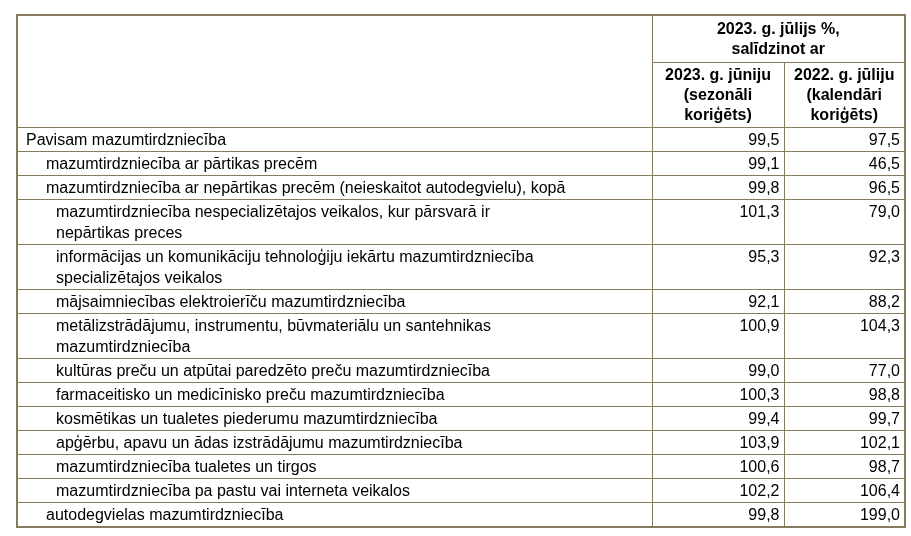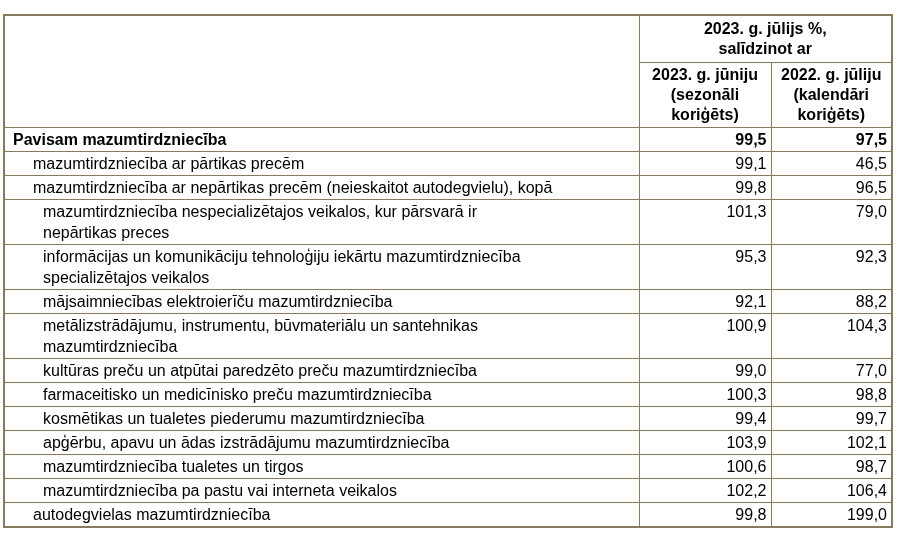--- a/index.html
+++ b/index.html
@@ -8,21 +8,21 @@
     background: #ffffff;
   }
   body {
     width: 911px;
     height: 536px;
     overflow: hidden;
     font-family: "Liberation Sans", sans-serif;
     color: #000000;
   }
   .table-wrap {
-    padding: 14px 0 0 3px;
+    padding: 14px 0 0 16px;
   }
   table.stat-table {
     border-collapse: collapse;
     table-layout: fixed;
     width: 888px;
     border: 2px solid #867c5d;
     font-size: 16px;
   }
   table.stat-table th,
   table.stat-table td {
@@ -51,21 +51,21 @@
   }
   td.label.lvl1 { padding-left: 28px; }
   td.label.lvl2 { padding-left: 38px; }
   td.val {
     text-align: right;
     vertical-align: top;
     line-height: 21px;
     padding: 1px 4px;
   }
   tr.bold-row td {
-    font-weight: bold;
+    font-weight: normal;
   }
 </style>
 </head>
 <body>
 
 <div class="table-wrap">
   <table class="stat-table">
     <colgroup>
       <col style="width:635px">
       <col style="width:132px">

